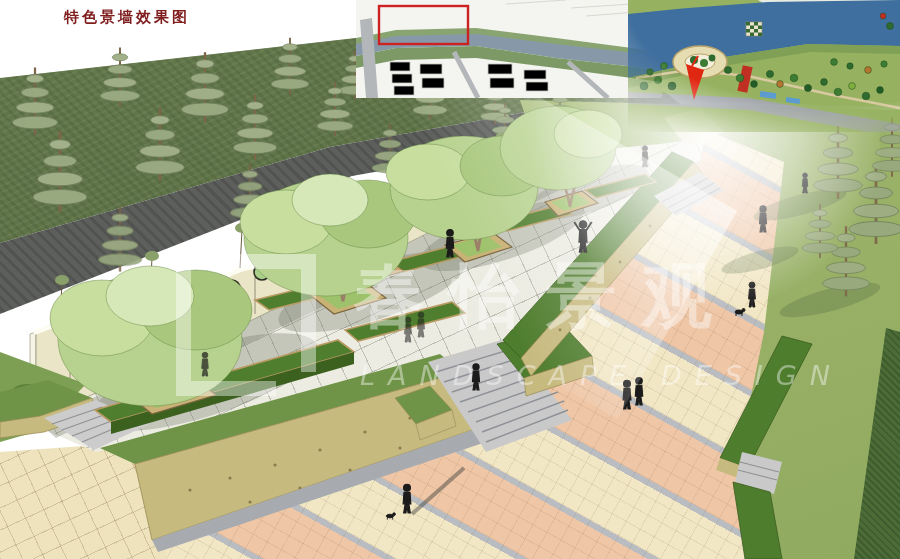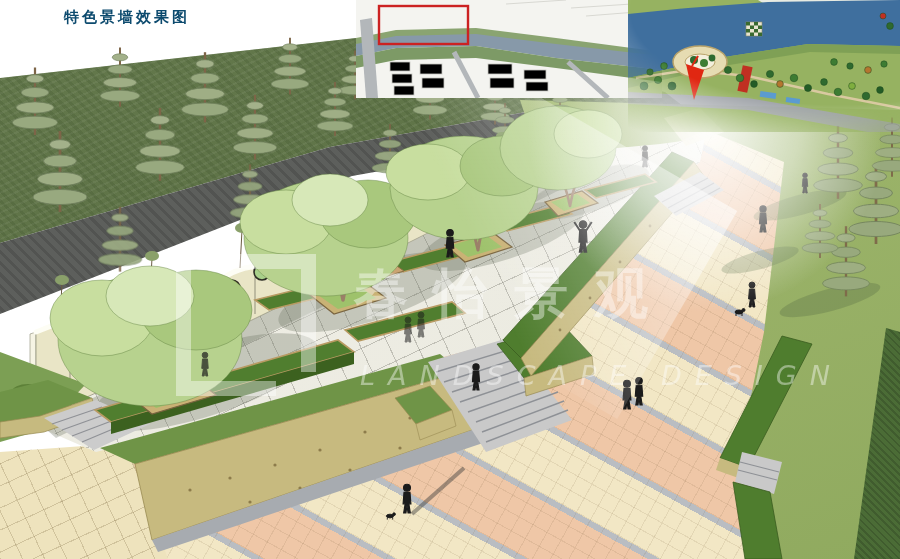--- a/index.html
+++ b/index.html
@@ -1,21 +1,21 @@
 <!DOCTYPE html>
 <html><head>
 <meta charset="utf-8">
 <style>
   html,body{margin:0;padding:0;background:#ffffff;}
   #board{position:relative;width:900px;height:559px;background:#ffffff;overflow:hidden;
          font-family:"DejaVu Sans","Liberation Sans",sans-serif;}
   #board *{box-sizing:border-box;}
   .abs{position:absolute;}
   
-  #title{left:64px;top:8px;font-size:15px;font-weight:bold;color:#0c4a6e;letter-spacing:3px;text-align:center;}
+  #title{left:64px;top:8px;font-size:15px;font-weight:bold;color:#7f1d1d;letter-spacing:3px;text-align:center;}
   
   #forest{left:0;top:0;width:900px;height:559px;
     clip-path:polygon(0px 78px,400px 33px,665px 92px,706px 124px,560px 106px,330px 147px,0px 243px);
     background:
       repeating-linear-gradient(45deg,rgba(20,40,10,.10) 0 3px,rgba(0,0,0,0) 3px 7px),
       repeating-linear-gradient(155deg,rgba(255,255,255,.05) 0 2px,rgba(0,0,0,0) 2px 6px),
       linear-gradient(170deg,#64794c,#55693f);}
   #darkband{left:0;top:0;width:900px;height:559px;
     clip-path:polygon(0px 243px,330px 147px,560px 106px,706px 124px,722px 142px,590px 134px,352px 176px,0px 314px);
     background:repeating-linear-gradient(45deg,rgba(0,0,0,.12) 0 3px,rgba(0,0,0,0) 3px 8px),#5d5f5c;}
@@ -53,21 +53,21 @@
   
   #inset-site{left:356px;top:0;width:306px;height:98px;background:#f4f4f0;}
   #inset-detail{left:628px;top:0;width:272px;height:132px;
     -webkit-mask-image:radial-gradient(140% 130% at 78% 8%,#000 55%,rgba(0,0,0,0) 88%);
     mask-image:radial-gradient(140% 130% at 78% 8%,#000 55%,rgba(0,0,0,0) 88%);}
   
   #watermark{left:172px;top:248px;width:580px;height:180px;color:#ffffff;opacity:.42;pointer-events:none;}
   #wm-logo{position:absolute;left:0;top:6px;width:150px;height:160px;}
   #wm-logo .b1{position:absolute;left:4px;top:14px;width:100px;height:128px;border-left:15px solid #fff;border-bottom:15px solid #fff;}
   #wm-logo .b2{position:absolute;left:52px;top:0;width:92px;height:118px;border-right:15px solid #fff;border-top:15px solid #fff;}
-  #wm-cn{position:absolute;left:182px;top:2px;font-size:54px;font-weight:bold;letter-spacing:26px;white-space:nowrap;margin-top:8px;}
+  #wm-cn{position:absolute;left:182px;top:2px;font-size:70px;font-weight:bold;letter-spacing:26px;white-space:nowrap;}
   #wm-en{position:absolute;left:188px;top:112px;font-size:27px;letter-spacing:13px;white-space:nowrap;font-style:italic;}
   svg{display:block;}
   #scene-svg{position:absolute;left:0;top:0;}
 </style>
 </head>
 <body>
 
 <div id="board">
 
   <div class="abs" id="forest"></div>

